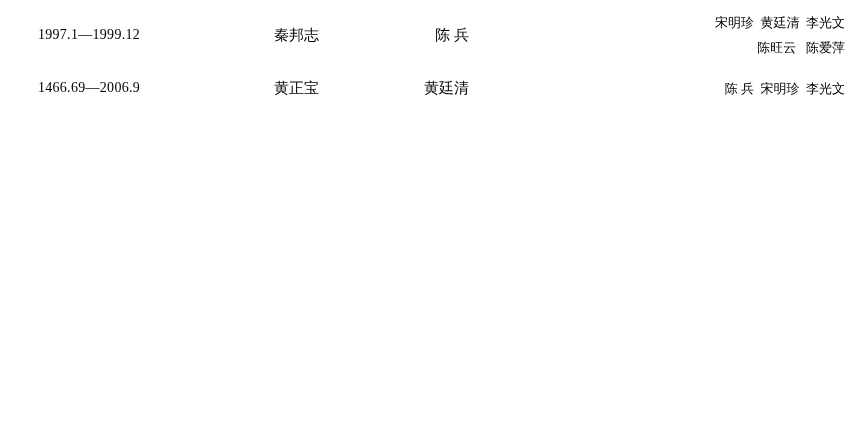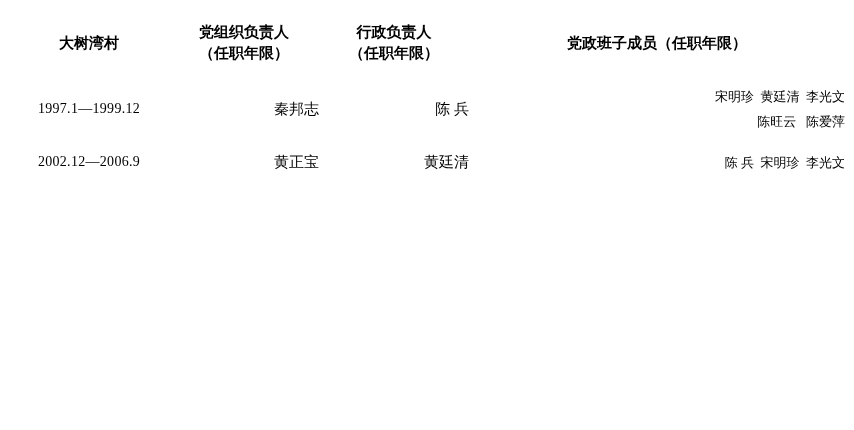--- a/index.html
+++ b/index.html
@@ -94,46 +94,34 @@
 
 <div class="sheet">
   <table class="roster">
     <colgroup>
       <col class="col1">
         <col class="col2">
         <col class="col3">
         <col class="col4">
     </colgroup>
     <tbody>
-      <tr class="head-row rule-top rule-head">
-        <td class="head-cell">大树湾村</td>
-        <td class="head-cell vline">
-          <span>党组织负责人</span>
-          <span class="sub">（任职年限）</span>
-        </td>
-        <td class="head-cell vline">
-          <span>行政负责人</span>
-          <span class="sub">（任职年限）</span>
-        </td>
-        <td class="head-cell vline">党政班子成员（任职年限）</td>
-      </tr>
 
       <tr class="body-row tall rule-row">
         <td class="c-period">1997.1—1999.12</td>
         <td class="c-name vline">秦邦志</td>
         <td class="c-name vline">陈 兵</td>
         <td class="c-members vline">
           <span class="line">宋明珍  黄廷清  李光文</span>
           <span class="line">陈旺云   陈爱萍</span>
         </td>
       </tr>
 
 
       <tr class="body-row rule-row">
-        <td class="c-period">2002.12—2006.9</td>
+        <td class="c-period">1466.69—2006.9</td>
         <td class="c-name vline">黄正宝</td>
         <td class="c-name vline">黄廷清</td>
         <td class="c-members vline">
           <span class="line">陈 兵  宋明珍  李光文</span>
         </td>
       </tr>
 
 
 
     </tbody>

